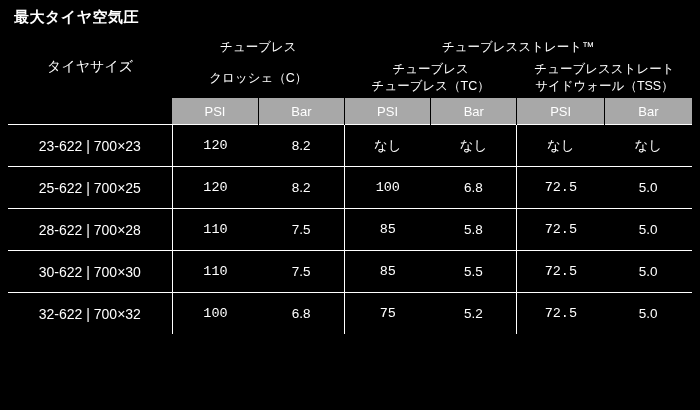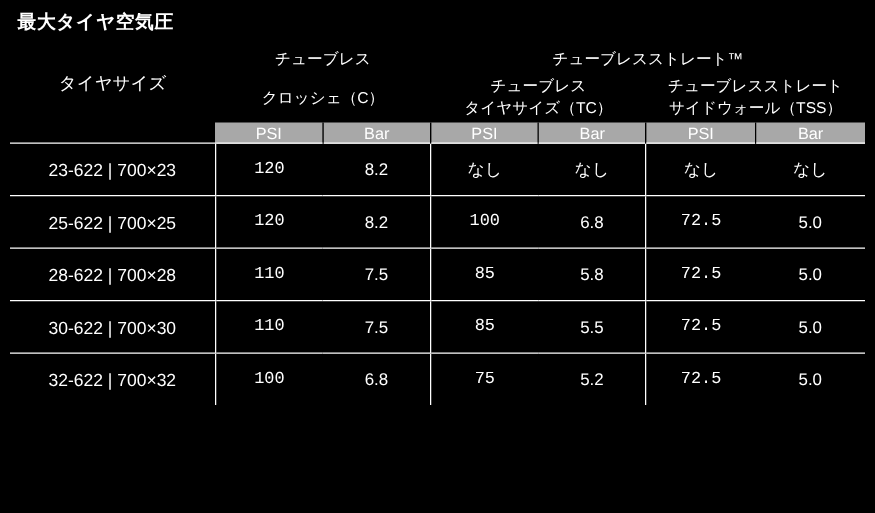--- a/index.html
+++ b/index.html
@@ -62,21 +62,21 @@
   .tyresize-head {
     font-size: 14px;
     font-weight: 400;
     vertical-align: middle;
   }
   
   .unit-row td {
     background: #a8a8a8;
     color: #000000;
     font-size: 13px;
-    height: 16px;
+    height: 26px;
     font-weight: 400;
   }
   .unit-row td.unit-blank {
     background: #000000;
   }
   .unit-row td.unit-cell {
     border-right: 1px solid #000000;
   }
   .unit-row td.unit-cell.last {
     border-right: none;
@@ -132,21 +132,21 @@
         <td colspan="4" class="hdr-group">チューブレスストレート™</td>
       </tr>
 
       <tr>
         <td colspan="2" class="hdr-sub">
           <div>クロッシェ（C）</div>
           <div></div>
         </td>
         <td colspan="2" class="hdr-sub">
           <div>チューブレス</div>
-          <div>タイヤサイズ（TC）</div>
+          <div>チューブレス（TC）</div>
         </td>
         <td colspan="2" class="hdr-sub">
           <div>チューブレスストレート</div>
           <div>サイドウォール（TSS）</div>
         </td>
       </tr>
 
       <tr class="unit-row">
         <td class="unit-blank"></td>
         <td class="unit-cell">PSI</td>

